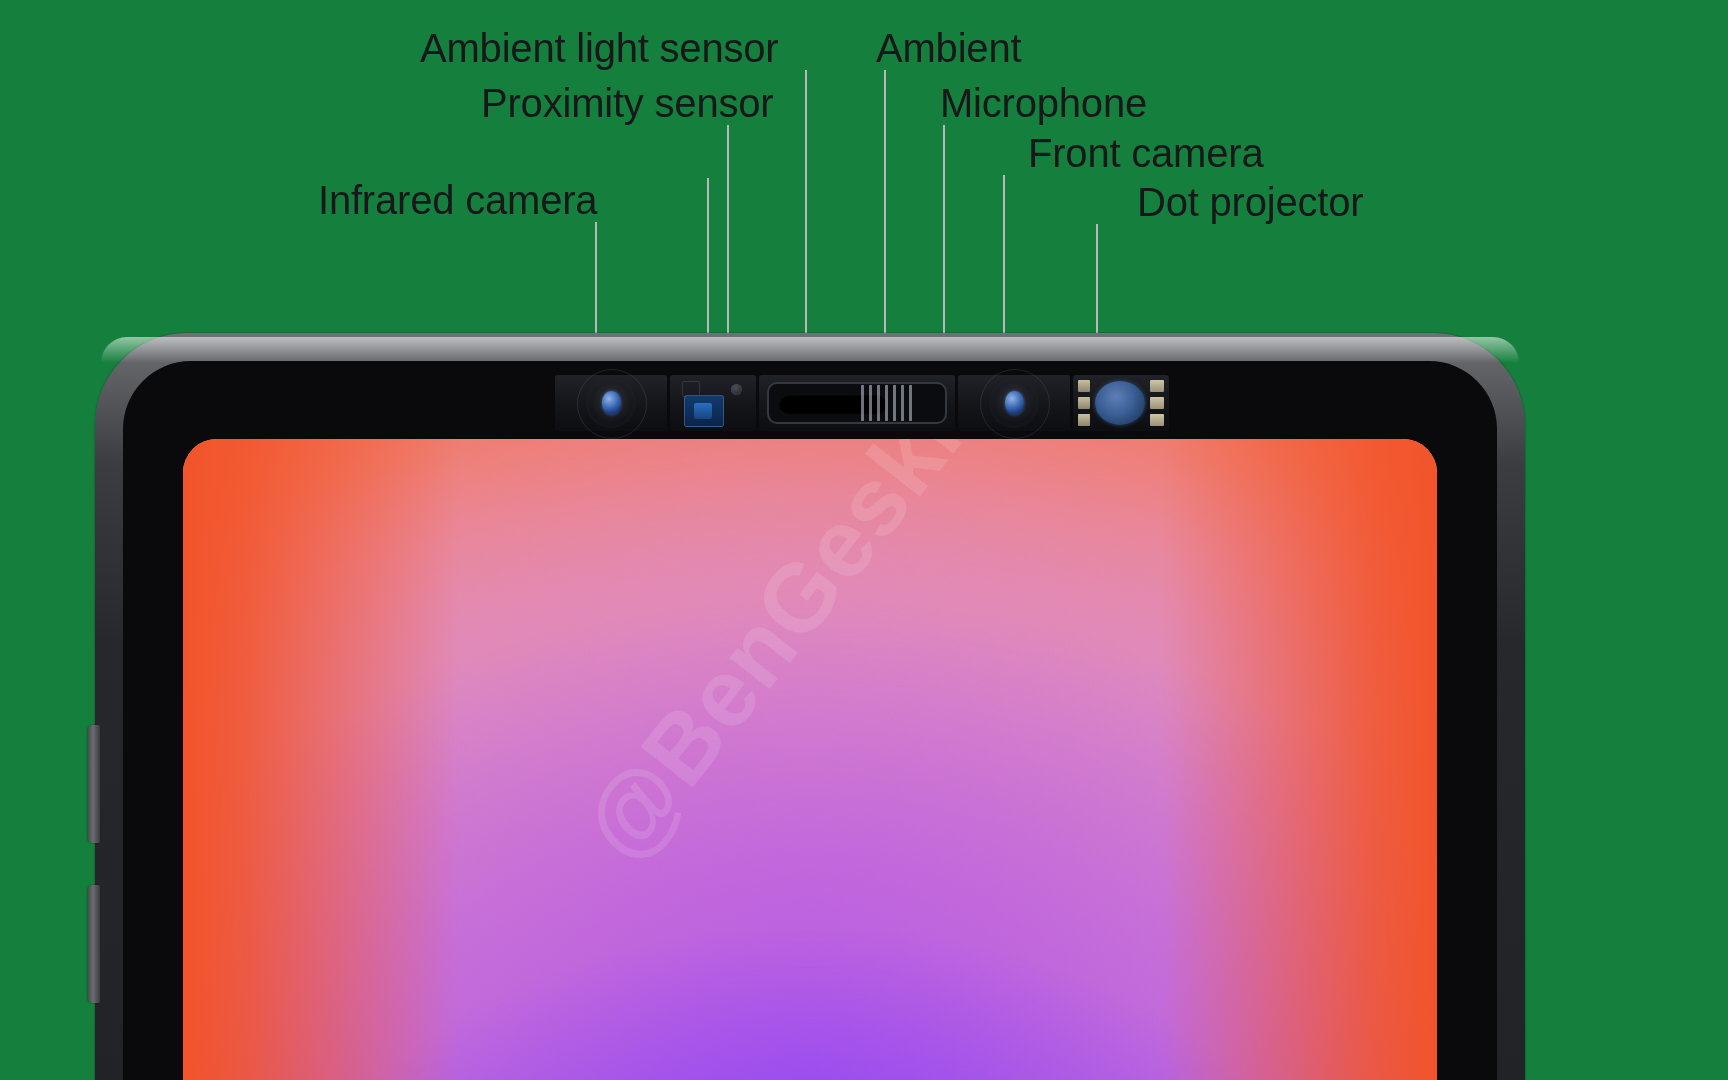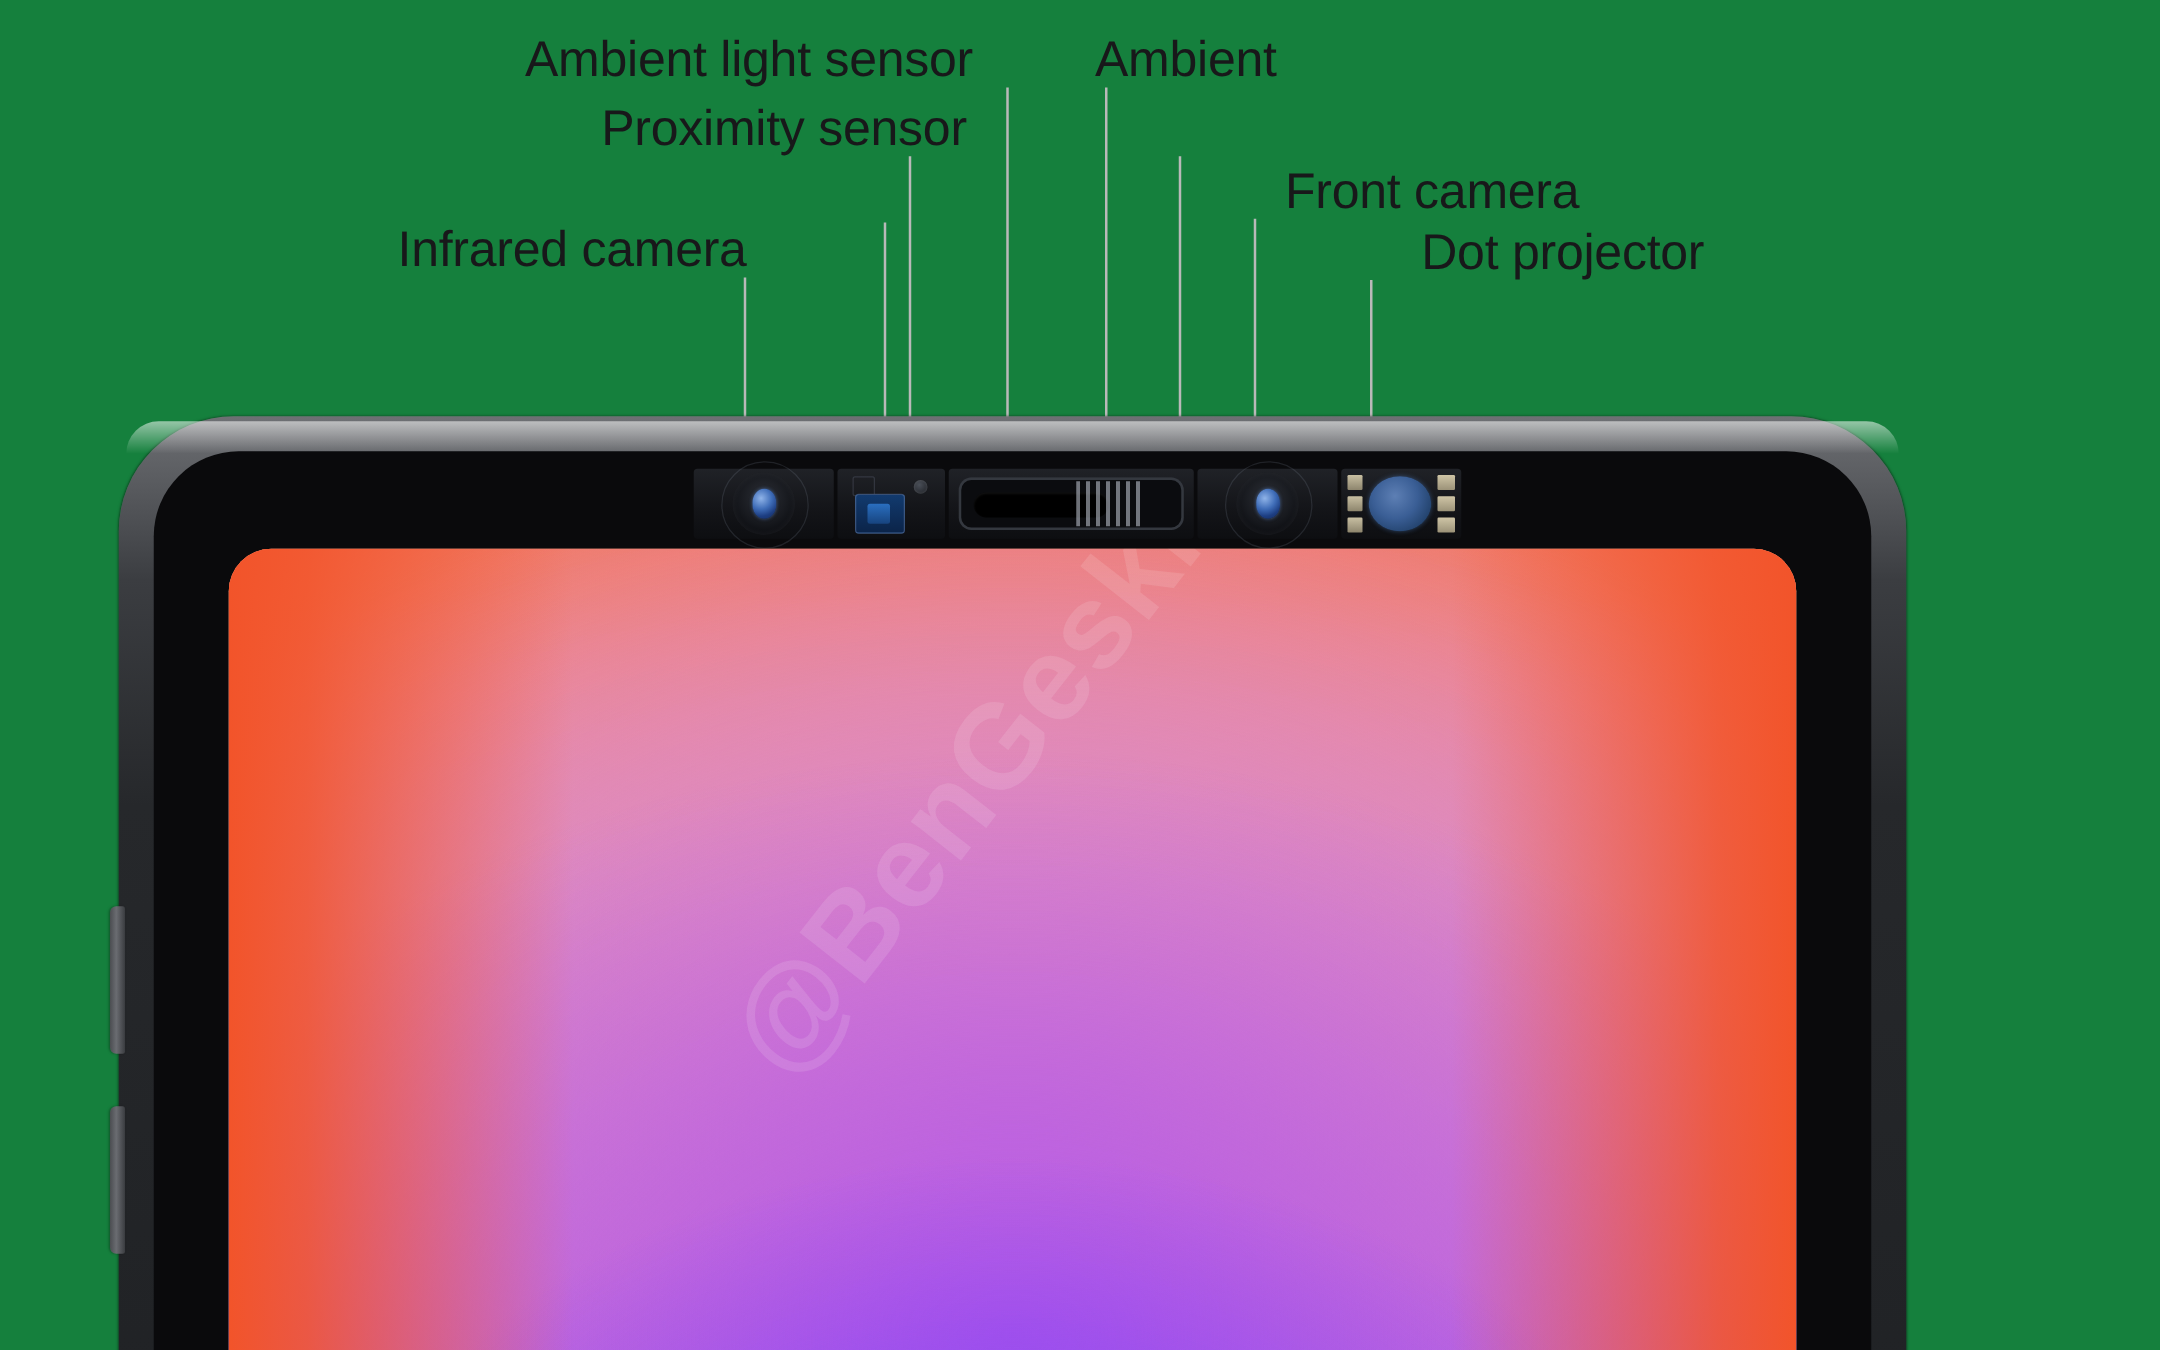--- a/index.html
+++ b/index.html
@@ -285,20 +285,21 @@
 
   <div class="label" style="left:420px; top:28px;">Ambient light sensor</div>
 
   <div class="label" style="left:454px; top:83px;margin-left:27px;">Proximity sensor</div>
 
 
   <div class="label" style="left:318px; top:180px;text-align:center;">Infrared camera</div>
 
   <div class="label" style="left:876px; top:28px;">Ambient</div>
 
+  <div class="label" style="left:940px; top:83px;">Microphone</div>
 
   <div class="label" style="left:1028px; top:133px;text-align:right;">Front camera</div>
 
   <div class="label" style="left:1137px; top:182px;">Dot projector</div>
 
   <div class="leader" style="left:805px; top:70px; height:331px;">
       <span class="dot"></span>
     </div>
 
   <div class="leader" style="left:727px; top:125px; height:275px;">

